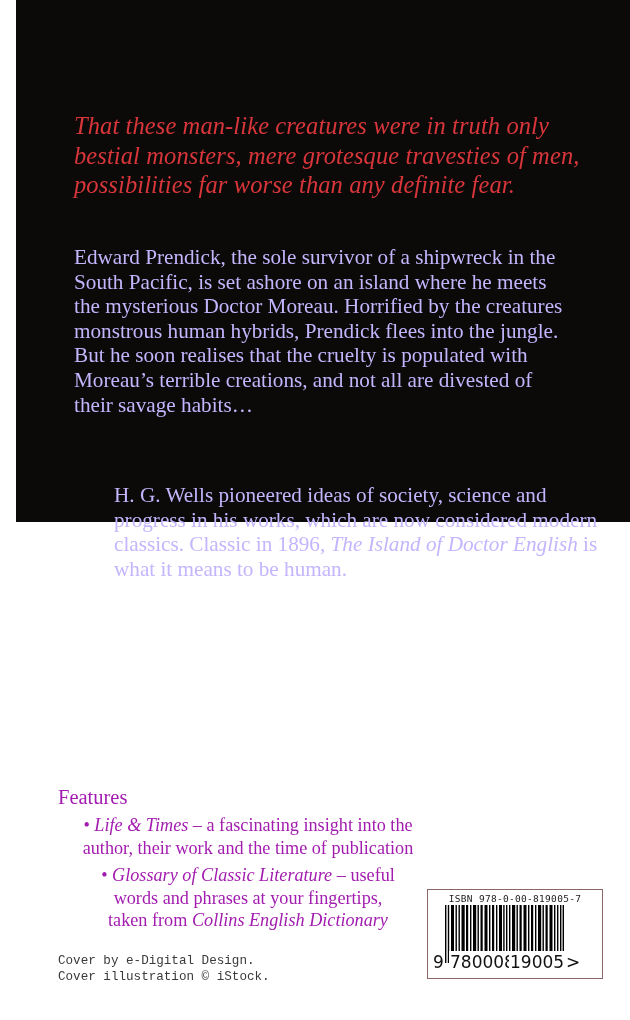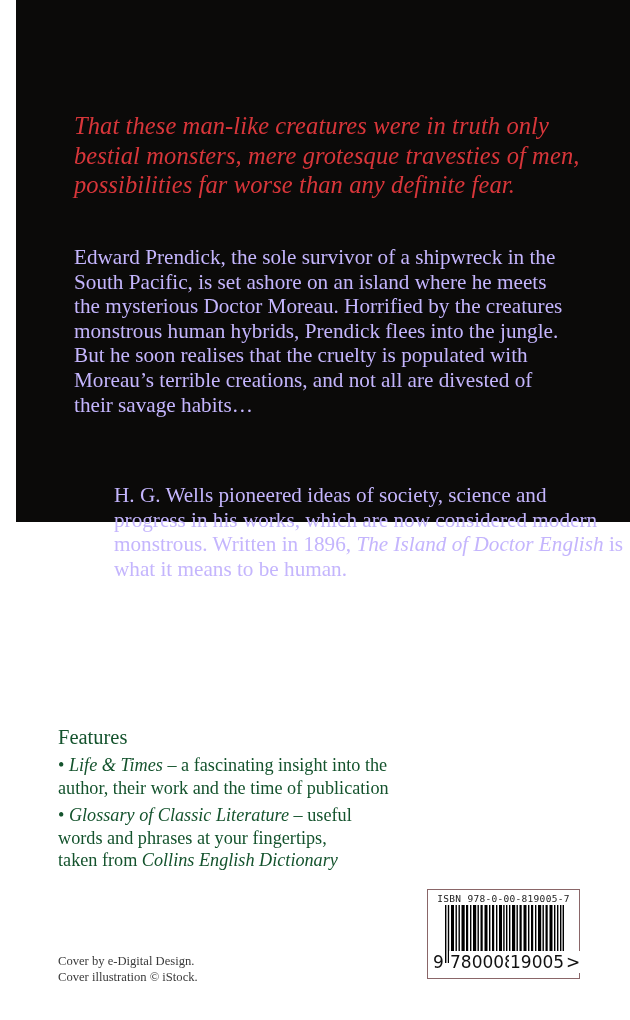--- a/index.html
+++ b/index.html
@@ -20,34 +20,34 @@
     .body-para {
       position: absolute; left: 58px; width: 560px;
       color: #c4b5fd; font-size: 21.2px; line-height: 24.6px;
     }
     .body-para span.line { display: block; white-space: nowrap; }
     .para1 { top: 245px; }
     .para2 { top: 483px; margin-left: 40px; }
     em { font-style: italic; }
 
     .features {
-      position: absolute; left: 58px; top: 724px; width: 380px; color: #14532d;
+      position: absolute; left: 58px; top: 784px; width: 380px; color: #a21caf;
     }
     .features-title { font-size: 20.5px; line-height: 26px; margin-bottom: 4px; }
     .feature-item { font-size: 18.2px; line-height: 22.6px; margin-bottom: 5px; }
-    .feature-item span.line { display: block; white-space: nowrap; }
+    .feature-item span.line { display: block; white-space: nowrap; text-align: center; }
 
     .credits {
       position: absolute; left: 58px; top: 954px; color: #3a3a3a;
-      font-size: 12.6px; line-height: 15.5px;
+      font-size: 12.6px; line-height: 15.5px; font-family: Liberation Mono, monospace;
     }
     .credits span { display: block; white-space: nowrap; }
 
     .barcode-box {
-      position: absolute; left: 427px; top: 889px; width: 153px; height: 90px;
+      position: absolute; left: 427px; top: 889px; width: 176px; height: 90px;
       border: 1.5px solid #8a6668; background: #fff;
     }
     .isbn-label {
       position: absolute; left: 0; top: 3px; width: 100%; text-align: center;
       font-family: "DejaVu Sans Mono", "Liberation Mono", monospace; font-size: 9.5px;
       letter-spacing: 0.3px; color: #222;
     }
     .bars { position: absolute; left: 17px; top: 15px; width: 119px; height: 58px; }
     .barcode-digits {
       position: absolute; left: 4px; top: 61px; width: 145px; height: 22px;
@@ -72,21 +72,21 @@
     <span class="line">the mysterious Doctor Moreau. Horrified by the creatures</span>
     <span class="line">monstrous human hybrids, Prendick flees into the jungle.</span>
     <span class="line">But he soon realises that the cruelty is populated with</span>
     <span class="line">Moreau’s terrible creations, and not all are divested of</span>
     <span class="line">their savage habits…</span>
   </div>
 
   <div class="body-para para2">
     <span class="line">H. G. Wells pioneered ideas of society, science and</span>
     <span class="line">progress in his works, which are now considered modern</span>
-    <span class="line"><span>monstrous. Written in 1896, </span><em>The Island of Doctor English</em><span> is</span></span>
+    <span class="line"><span>classics. Classic in 1896, </span><em>The Island of Doctor English</em><span> is</span></span>
     <span class="line">what it means to be human.</span>
   </div>
 </div>
 
 <div class="features">
   <div class="features-title">Features</div>
 
   <div class="feature-item">
     <span class="line"><span>• </span><em>Life &amp; Times</em><span> – a fascinating insight into the</span></span>
     <span class="line">author, their work and the time of publication</span>

